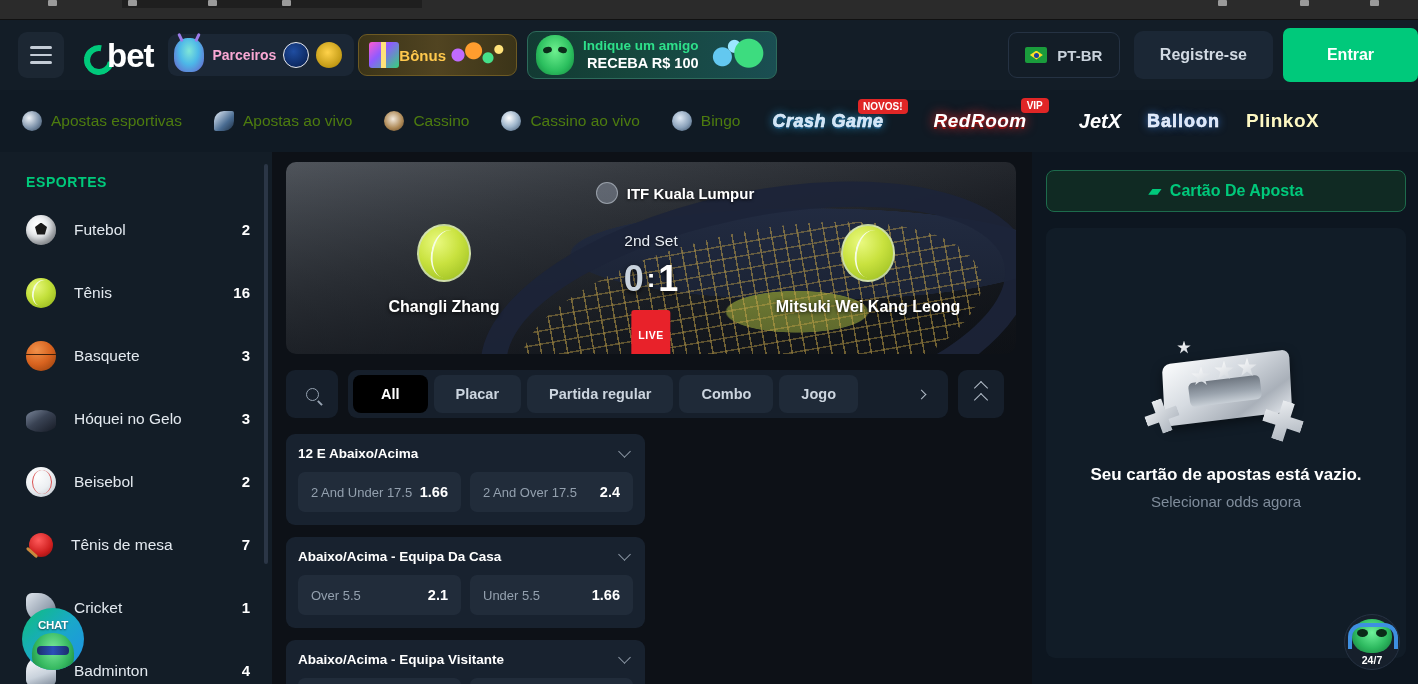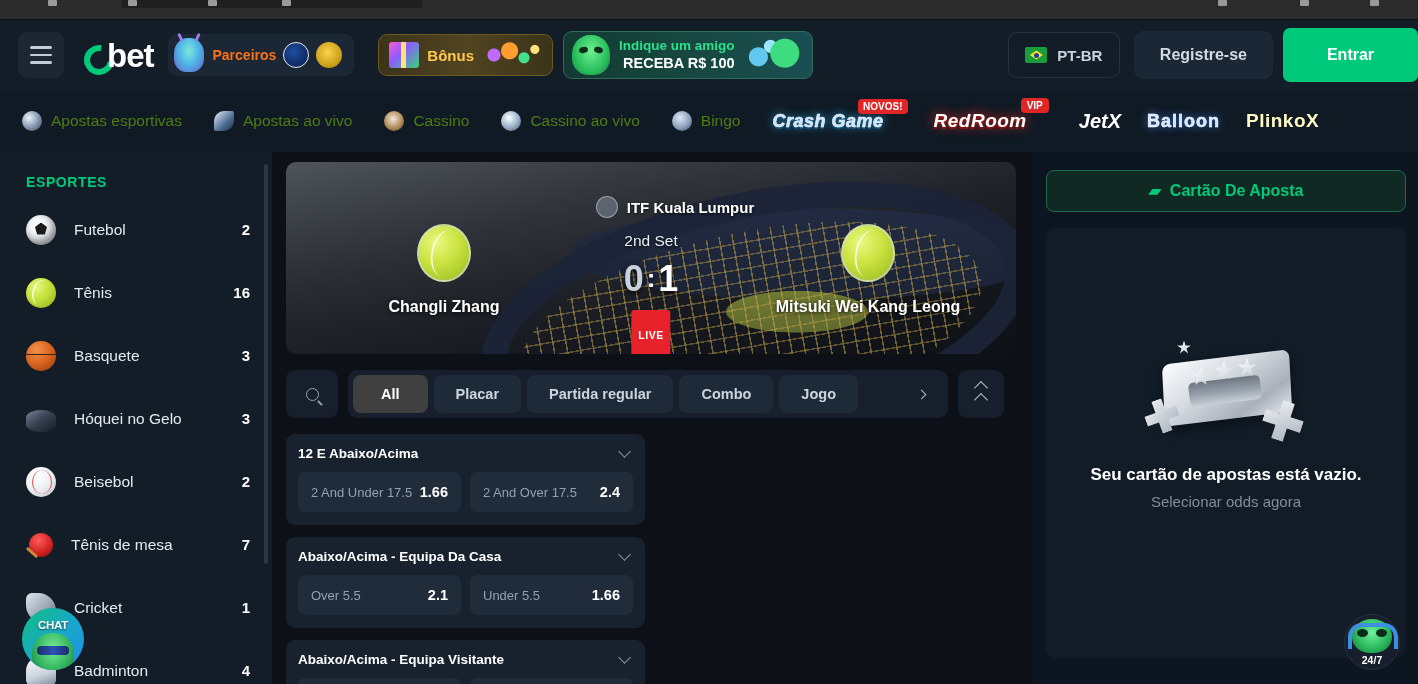--- a/index.html
+++ b/index.html
@@ -41,44 +41,44 @@
   .logo-c {
     display: inline-block; width: 30px; height: 30px; border: 6px solid #00c97b;
     border-radius: 50%; border-right-color: transparent; position: relative; top: 5px;
     margin-right: -7px; transform: rotate(-35deg);
   }
 
   .partners {
     margin-left: 14px; height: 42px; background: #1b2735; border-radius: 9px;
     display: flex; align-items: center; gap: 7px; padding: 0 12px 0 6px; flex: 0 0 auto;
   }
-  .partners-label { font-size: 14px; font-weight: 700; color: #f97316; }
+  .partners-label { font-size: 14px; font-weight: 700; color: #f9a8d4; }
   .club-badge {
     width: 26px; height: 26px; border-radius: 50%;
     display: inline-block; flex: 0 0 auto;
   }
   .psg { background: radial-gradient(circle at 40% 35%, #1f4da1 0%, #0d2a63 70%, #051436 100%); border: 1.5px solid #e8eaf0; }
   .cor { background: radial-gradient(circle at 45% 40%, #ffd24a 0%, #c29a15 70%, #5c4500 100%); }
   .mascot {
     width: 30px; height: 34px; flex: 0 0 auto;
     background: radial-gradient(ellipse at 50% 38%, #7fe6d8 0%, #4db8e8 45%, #6b59c9 100%);
     border-radius: 46% 46% 40% 40%;
     position: relative; margin-right: 2px;
   }
   .mascot::before, .mascot::after {
     content:''; position:absolute; top:-5px; width:3px; height:9px; background:#9b7ce8; border-radius:2px;
   }
   .mascot::before { left:5px; transform: rotate(-25deg); }
   .mascot::after { right:5px; transform: rotate(25deg); }
 
   .promo-bonus {
-    margin-left: 24px; height: 42px; border-radius: 9px; flex: 0 0 auto;
+    margin-left: 4px; height: 42px; border-radius: 9px; flex: 0 0 auto;
     background: linear-gradient(90deg, #3b3418 0%, #514421 50%, #3b3418 100%);
     border: 1px solid #6d5a23;
-    display: flex; align-items: center; gap: 8px; padding: 0 10px;
+    display: flex; align-items: center; padding: 0 10px;
   }
   .gift {
     width: 30px; height: 26px; border-radius: 3px; flex: 0 0 auto;
     background: linear-gradient(135deg,#ff5bd1 0%, #8e5bff 40%, #35d37a 100%);
     position: relative;
   }
   .gift::after { content:''; position:absolute; left:12px; top:0; width:5px; height:100%; background:#ffe27a; }
   .bonus-text { font-size: 15px; font-weight: 700; color: #ffc94d; }
   .sparkles {
     width: 60px; height: 28px; flex: 0 0 auto;
@@ -264,21 +264,21 @@
     transform: rotate(-12deg); opacity: .92;
   }
   .racket-strings {
     position: absolute; left: 230px; top: 70px; width: 470px; height: 185px;
     background:
       repeating-linear-gradient(92deg, rgba(198,165,74,.75) 0 1.5px, transparent 1.5px 13px),
       repeating-linear-gradient(2deg, rgba(198,165,74,.6) 0 1.5px, transparent 1.5px 13px);
     border-radius: 50%; transform: rotate(-12deg); opacity: .7;
   }
   .banner-league {
-    position: absolute; top: 34px; left: 0; width: 100%;
+    position: absolute; top: 20px; left: 0; width: 100%;
     display: flex; align-items: center; justify-content: center; gap: 9px; padding-left: 48px;
   }
   .league-logo {
     width: 22px; height: 22px; border-radius: 50%; background: rgba(150,160,175,.45);
     border: 1px solid rgba(220,228,238,.45);
   }
   .league-name { font-size: 15px; font-weight: 700; color: #ffffff; text-shadow: 0 1px 3px rgba(0,0,0,.8); }
   .banner-set {
     position: absolute; top: 70px; left: 0; width: 100%; text-align: center;
     font-size: 15.5px; color: #e9eef4; font-weight: 500; text-shadow: 0 1px 3px rgba(0,0,0,.8);
@@ -320,21 +320,21 @@
   .tabs-wrap {
     margin-left: 10px; height: 48px; background: #161f2b; border-radius: 9px;
     display: flex; align-items: center; padding: 0 5px; gap: 6px; position: relative;
     overflow: hidden; width: 600px;
   }
   .tab {
     height: 38px; border-radius: 8px; background: #1f2a38; color: #ccd5df;
     font-size: 14.5px; font-weight: 700; display: flex; align-items: center; padding: 0 22px;
     cursor: pointer; white-space: nowrap; flex: 0 0 auto;
   }
-  .tab.active { background: #404040; color: #ffffff; padding: 0 28px; }
+  .tab.active { background: #000000; color: #ffffff; padding: 0 28px; }
   .tab-next {
     position: absolute; right: 5px; top: 5px; width: 44px; height: 38px; background: #161f2b;
     display: flex; align-items: center; justify-content: center; cursor: pointer;
   }
   .chev-r { width: 7px; height: 7px; border-top: 1.8px solid #b3bdc9; border-right: 1.8px solid #b3bdc9; transform: rotate(45deg); }
   .collapse-btn {
     margin-left: 10px; width: 46px; height: 48px; border-radius: 9px; background: #161f2b;
     display: flex; flex-direction: column; align-items: center; justify-content: center; gap: 2px; cursor: pointer; flex: 0 0 auto;
   }
   .chev-up { width: 10px; height: 10px; border-top: 1.8px solid #b3bdc9; border-left: 1.8px solid #b3bdc9; transform: rotate(45deg); }

